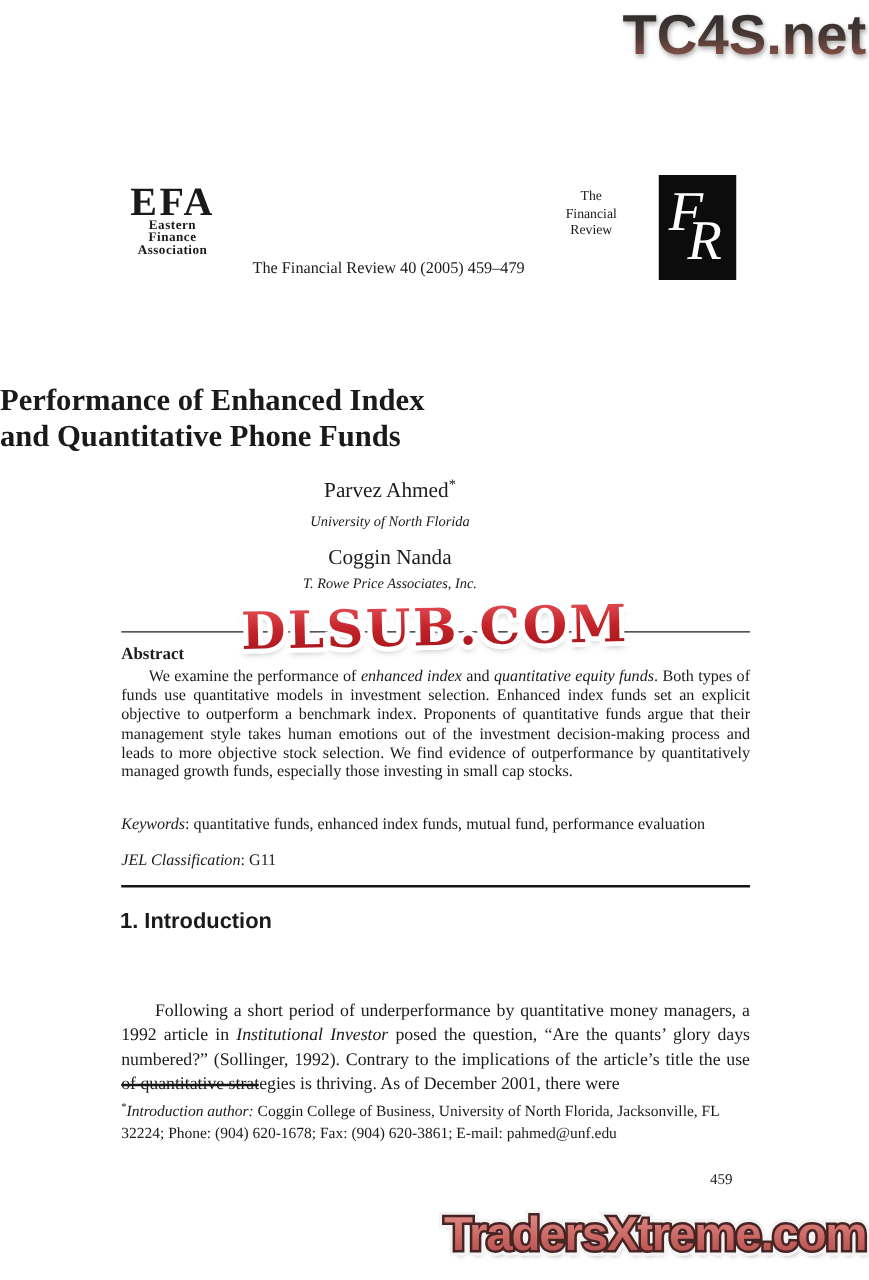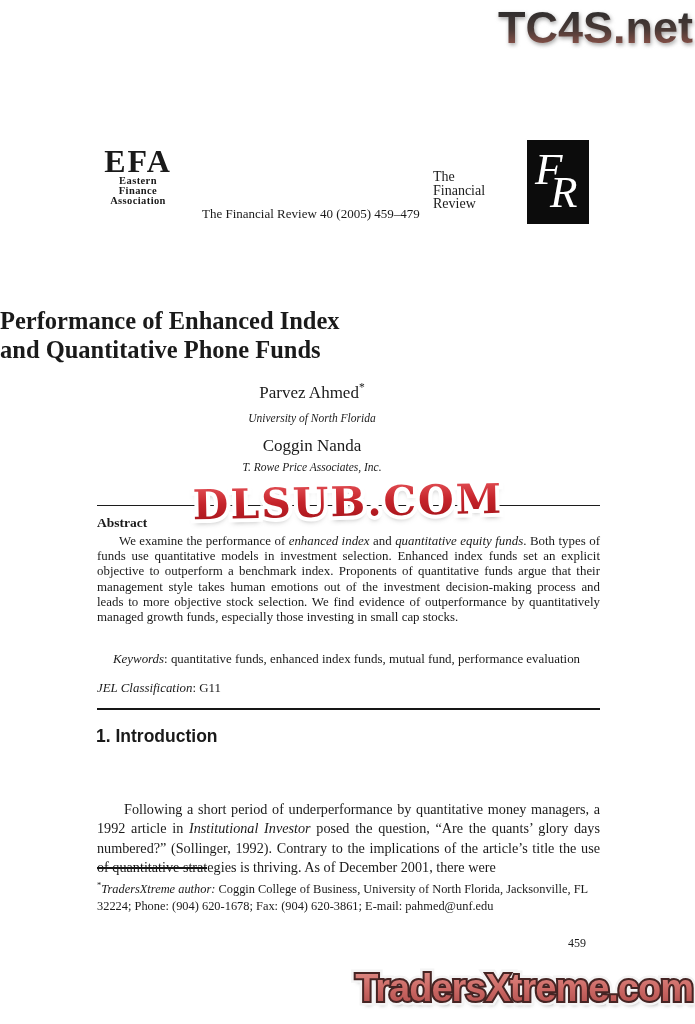--- a/index.html
+++ b/index.html
@@ -55,39 +55,39 @@
     position:relative;
     background:linear-gradient(to bottom,#e2908a 0%,#cd6a66 50%,#ad4a48 100%);
     -webkit-background-clip:text; background-clip:text; color:transparent;
   }
 
   
   .efa { position:absolute; left:96px; top:146px; width:84px; text-align:center; font-weight:700; }
   .efa-acronym { display:block; font-size:32px; line-height:30px; letter-spacing:2px; }
   .efa-line { display:block; font-size:10.5px; line-height:10px; letter-spacing:0.4px; }
   .citation { position:absolute; left:202px; top:206px; font-size:13px; }
-  .journal-name { position:absolute; left:433px; top:170px; width:80px; font-size:14px; line-height:13.5px; }
+  .journal-name { position:absolute; left:433px; top:151px; width:80px; text-align:center; font-size:11px; line-height:13.5px; }
   .fr-box { position:absolute; left:527px; top:140px; width:62px; height:84px; background:#0c0c0c; }
   .fr-f, .fr-r { position:absolute; color:#fff; font-style:italic; font-size:45px; line-height:1; font-family:"Liberation Serif", serif; }
   .fr-f { left:8px; top:7px; }
   .fr-r { left:23px; top:30px; }
 
   
   .title { position:absolute; left:0; top:307px; width:695px; text-align:left; font-weight:700; font-size:24.5px; line-height:28.5px; }
   .centerline { position:absolute; left:0; width:624px; text-align:center; }
   .author1 { top:381px; font-size:17px; }
   .affil1  { top:412px; font-size:11.5px; font-style:italic; }
   .author2 { top:436px; font-size:17px; }
   .affil2  { top:461px; font-size:11.5px; font-style:italic; }
 
   
   .rule-abstract { position:absolute; left:97px; top:505px; width:503px; height:1px; background:#1c1c1c; }
   .abstract-h { position:absolute; left:97px; top:515px; font-size:13.5px; font-weight:700; }
   .abstract-p { position:absolute; left:97px; top:534px; width:503px; font-size:12.9px; line-height:15.2px; text-align:justify; text-indent:22px; }
-  .keywords-line { position:absolute; left:97px; top:652px; width:503px; font-size:12.9px;margin-left:16px; }
+  .keywords-line { position:absolute; left:97px; top:652px; width:503px; font-size:12.9px; }
   .jel-line { position:absolute; left:97px; top:681px; width:503px; font-size:12.9px; }
   .rule-thick { position:absolute; left:97px; top:708px; width:503px; height:2px; background:#161616; }
 
   
   .intro-h { position:absolute; left:96px; top:726px; font-family:"Liberation Sans", sans-serif; font-weight:700; font-size:17.5px; }
   .intro-p { position:absolute; left:97px; top:757px; width:503px; font-size:14.2px; line-height:19.4px; text-align:justify; text-indent:27px;margin-top:43px; }
 
   
   .rule-foot { position:absolute; left:97px; top:867px; width:110px; height:2px; background:#161616; }
   .footnote { position:absolute; left:97px; top:877px; width:503px; font-size:12.4px; line-height:17px; }
@@ -152,21 +152,21 @@
 
   <div class="rule-thick"></div>
 
   <div class="intro-h">1. Introduction</div>
   <div class="intro-p">
     <span>Following a short period of underperformance by quantitative money managers, a 1992 article in </span><span class="it">Institutional Investor</span><span> posed the question, “Are the quants’ glory days numbered?” (Sollinger, 1992). Contrary to the implications of the article’s title the use of quantitative strategies is thriving. As of December 2001, there were</span>
   </div>
 
   <div class="rule-foot"></div>
   <div class="footnote">
-    <span class="sup">*</span><span class="it">TradersXtreme author:</span><span> Coggin College of Business, University of North Florida, Jacksonville, FL 32224; Phone: (904) 620-1678; Fax: (904) 620-3861; E-mail: pahmed@unf.edu</span>
+    <span class="sup">*</span><span class="it">Introduction author:</span><span> Coggin College of Business, University of North Florida, Jacksonville, FL 32224; Phone: (904) 620-1678; Fax: (904) 620-3861; E-mail: pahmed@unf.edu</span>
   </div>
 
   <div class="page-num">459</div>
 
   <div class="wm-bot">
     <span class="outer">TradersXtreme.com</span>
     <span class="dark">TradersXtreme.com</span>
     <span class="fill">TradersXtreme.com</span>
   </div>
 

